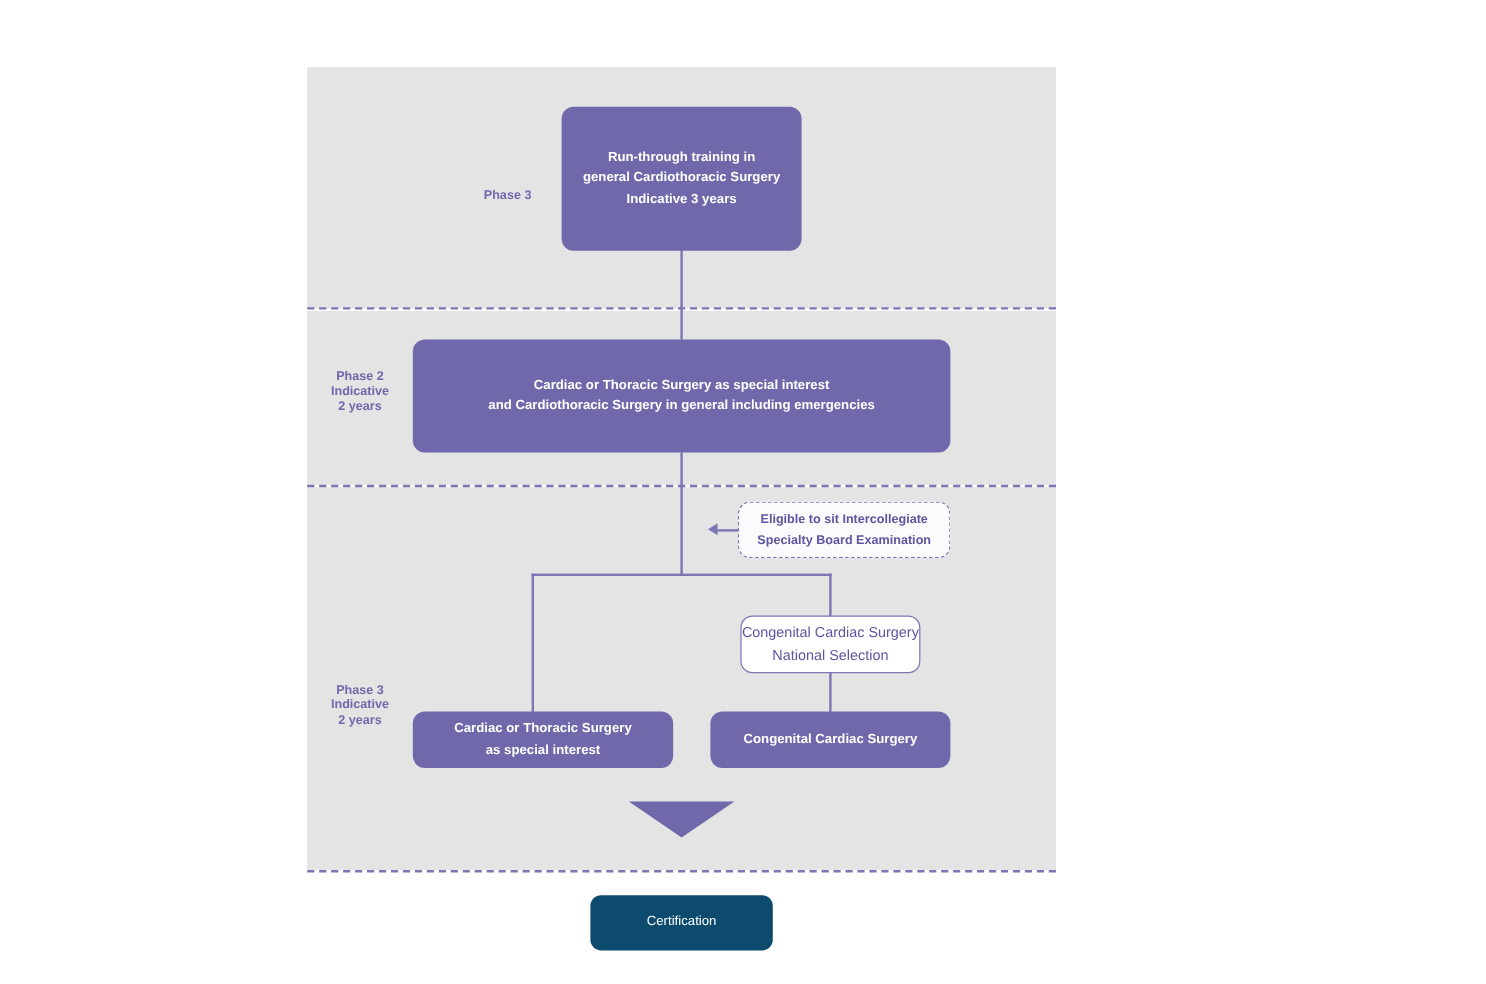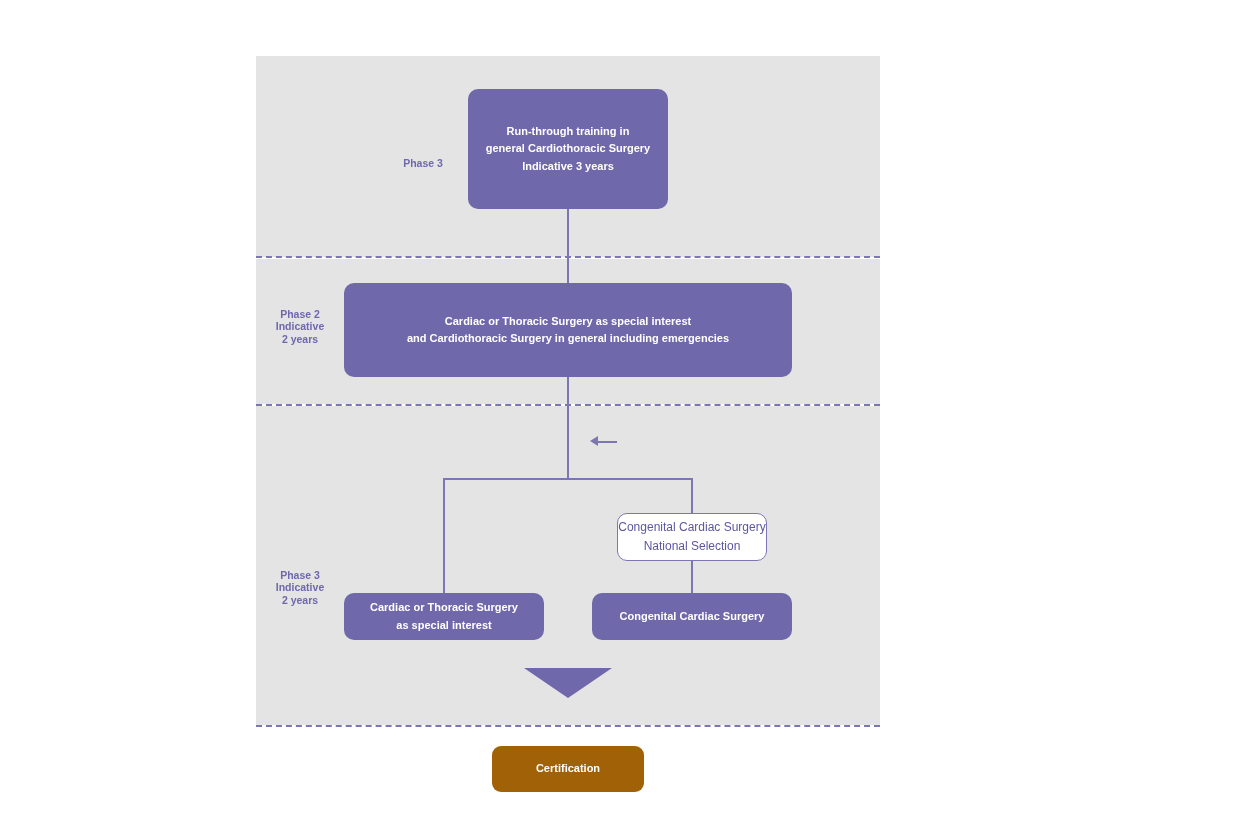--- a/index.html
+++ b/index.html
@@ -120,32 +120,32 @@
     font-weight: normal;
   }
   .node-dashed {
     background: #fbfbfd;
     color: #5d56a0;
     border: 1.5px dashed #7c76b4;
     font-size: 10.5px;
     font-weight: bold;
   }
   .node-cert {
-    background: #a16207;
+    background: #0c4a6e;
     color: #ffffff;
-    font-weight: bold;
+    font-weight: normal;
     font-size: 11px;
     border-radius: 9px;
   }
 
   #node-phase1-main  { left: 468px; top: 89px;  width: 200px; height: 120px; }
   #node-phase2-main  { left: 344px; top: 283px; width: 448px; height: 94px; }
   #node-exam         { left: 615px; top: 418px; width: 177px; height: 47px; }
   #node-ncs          { left: 617px; top: 513px; width: 150px; height: 48px; }
-  #node-cardiac-thoracic { left: 344px; top: 593px; width: 200px; height: 47px; }
+  #node-cardiac-thoracic { left: 344px; top: 593px; width: 217px; height: 47px; }
   #node-congenital   { left: 592px; top: 593px; width: 200px; height: 47px; }
   #node-certification{ left: 492px; top: 746px; width: 152px; height: 46px; }
 
   
   .phase-label {
     position: absolute;
     color: #6f68ab;
     font-size: 10.5px;
     font-weight: bold;
     text-align: center;
@@ -193,20 +193,24 @@
     <span class="node-text">Run-through training in
 general Cardiothoracic Surgery
 Indicative 3 years</span>
   </div>
 
   <div class="node node-filled" id="node-phase2-main">
     <span class="node-text">Cardiac or Thoracic Surgery as special interest
 and Cardiothoracic Surgery in general including emergencies</span>
   </div>
 
+  <div class="node node-dashed" id="node-exam">
+    <span class="node-text">Eligible to sit Intercollegiate
+Specialty Board Examination</span>
+  </div>
 
   <div class="node node-outline" id="node-ncs">
     <span class="node-text">Congenital Cardiac Surgery
 National Selection</span>
   </div>
 
   <div class="node node-filled" id="node-cardiac-thoracic">
     <span class="node-text">Cardiac or Thoracic Surgery
 as special interest</span>
   </div>

